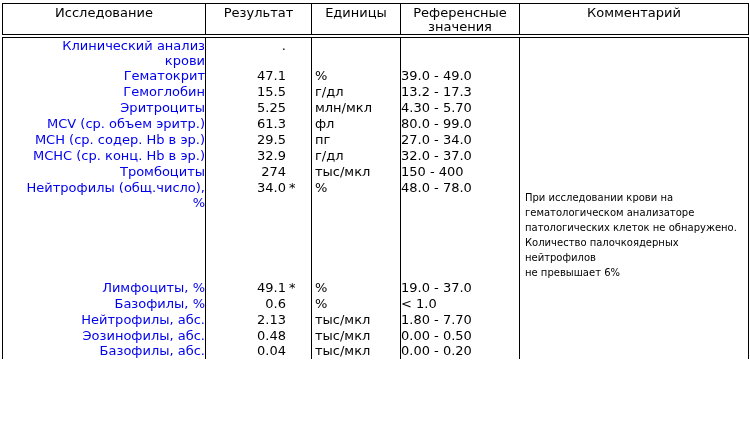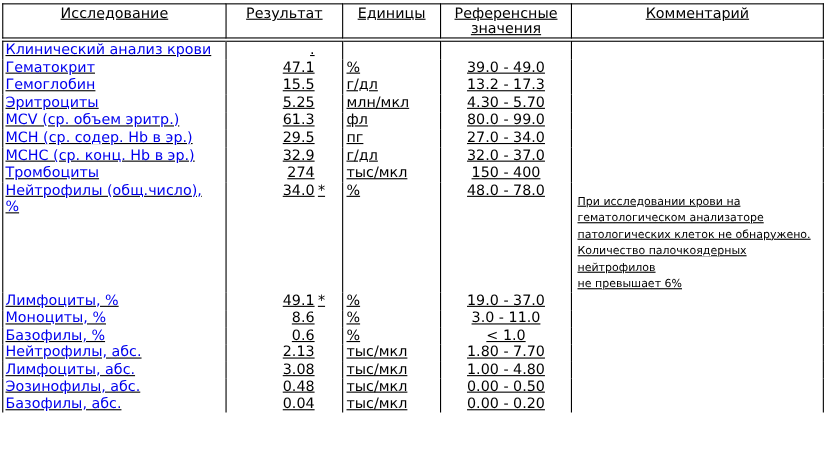--- a/index.html
+++ b/index.html
@@ -12,21 +12,20 @@
     background: #FFFFFF;
     font-family: "DejaVu Sans", sans-serif;
     font-size: 13px;
     color: #000000;
     padding: 3px 2px 0 2px;
   }
   table {
     border-collapse: collapse;
     table-layout: fixed;
     width: 746px;
-    text-decoration: underline;
   }
   col.c1 { width: 203px; }
   col.c2 { width: 106px; }
   col.c3 { width: 89px; }
   col.c4 { width: 119px; }
   col.c5 { width: 229px; }
 
   .header-table th {
     border: 1px solid #000000;
     font-weight: normal;
@@ -51,28 +50,29 @@
     overflow: hidden;
   }
   .body-table td + td { border-left: 1px solid #000000; }
 
   tbody.rows tr { height: 16px; }
   tbody.rows tr:nth-child(n+12) { height: 15.5px; }
   tbody.rows tr.row-tall { height: 71px; }
 
   .c-name {
     color: #0000EE;
-    padding-left: 2px;
+    padding-left: 16px;
     white-space: pre-line;
+    text-align: right;
   }
   .result-wrap { display: flex; }
   .rv { flex: 1 1 auto; text-align: right; }
   .rf { width: 25px; text-align: left; padding-left: 3px; }
   .c-unit { padding-left: 3px; }
-  .c-ref { text-align: center; }
+  .c-ref { text-align: left; }
   .c-comment {
     font-size: 10px;
     line-height: 12px;
     padding: 10px 4px 0 5px;
     white-space: pre-line;
   }
 </style>
 </head>
 <body>
 
@@ -225,32 +225,20 @@
         <div class="result-wrap">
               <span class="rv">49.1</span>
               <span class="rf">*</span>
             </div>
       </td>
       <td class="c-unit">%</td>
       <td class="c-ref">19.0 - 37.0</td>
       <td class="c-comment"></td>
     </tr>
         <tr>
-      <td class="c-name">Моноциты, %</td>
-      <td class="c-result">
-        <div class="result-wrap">
-              <span class="rv">8.6</span>
-              <span class="rf"></span>
-            </div>
-      </td>
-      <td class="c-unit">%</td>
-      <td class="c-ref">3.0 - 11.0</td>
-      <td class="c-comment"></td>
-    </tr>
-        <tr>
       <td class="c-name">Базофилы, %</td>
       <td class="c-result">
         <div class="result-wrap">
               <span class="rv">0.6</span>
               <span class="rf"></span>
             </div>
       </td>
       <td class="c-unit">%</td>
       <td class="c-ref">&lt; 1.0</td>
       <td class="c-comment"></td>
@@ -261,32 +249,20 @@
         <div class="result-wrap">
               <span class="rv">2.13</span>
               <span class="rf"></span>
             </div>
       </td>
       <td class="c-unit">тыс/мкл</td>
       <td class="c-ref">1.80 - 7.70</td>
       <td class="c-comment"></td>
     </tr>
         <tr>
-      <td class="c-name">Лимфоциты, абс.</td>
-      <td class="c-result">
-        <div class="result-wrap">
-              <span class="rv">3.08</span>
-              <span class="rf"></span>
-            </div>
-      </td>
-      <td class="c-unit">тыс/мкл</td>
-      <td class="c-ref">1.00 - 4.80</td>
-      <td class="c-comment"></td>
-    </tr>
-        <tr>
       <td class="c-name">Эозинофилы, абс.</td>
       <td class="c-result">
         <div class="result-wrap">
               <span class="rv">0.48</span>
               <span class="rf"></span>
             </div>
       </td>
       <td class="c-unit">тыс/мкл</td>
       <td class="c-ref">0.00 - 0.50</td>
       <td class="c-comment"></td>

